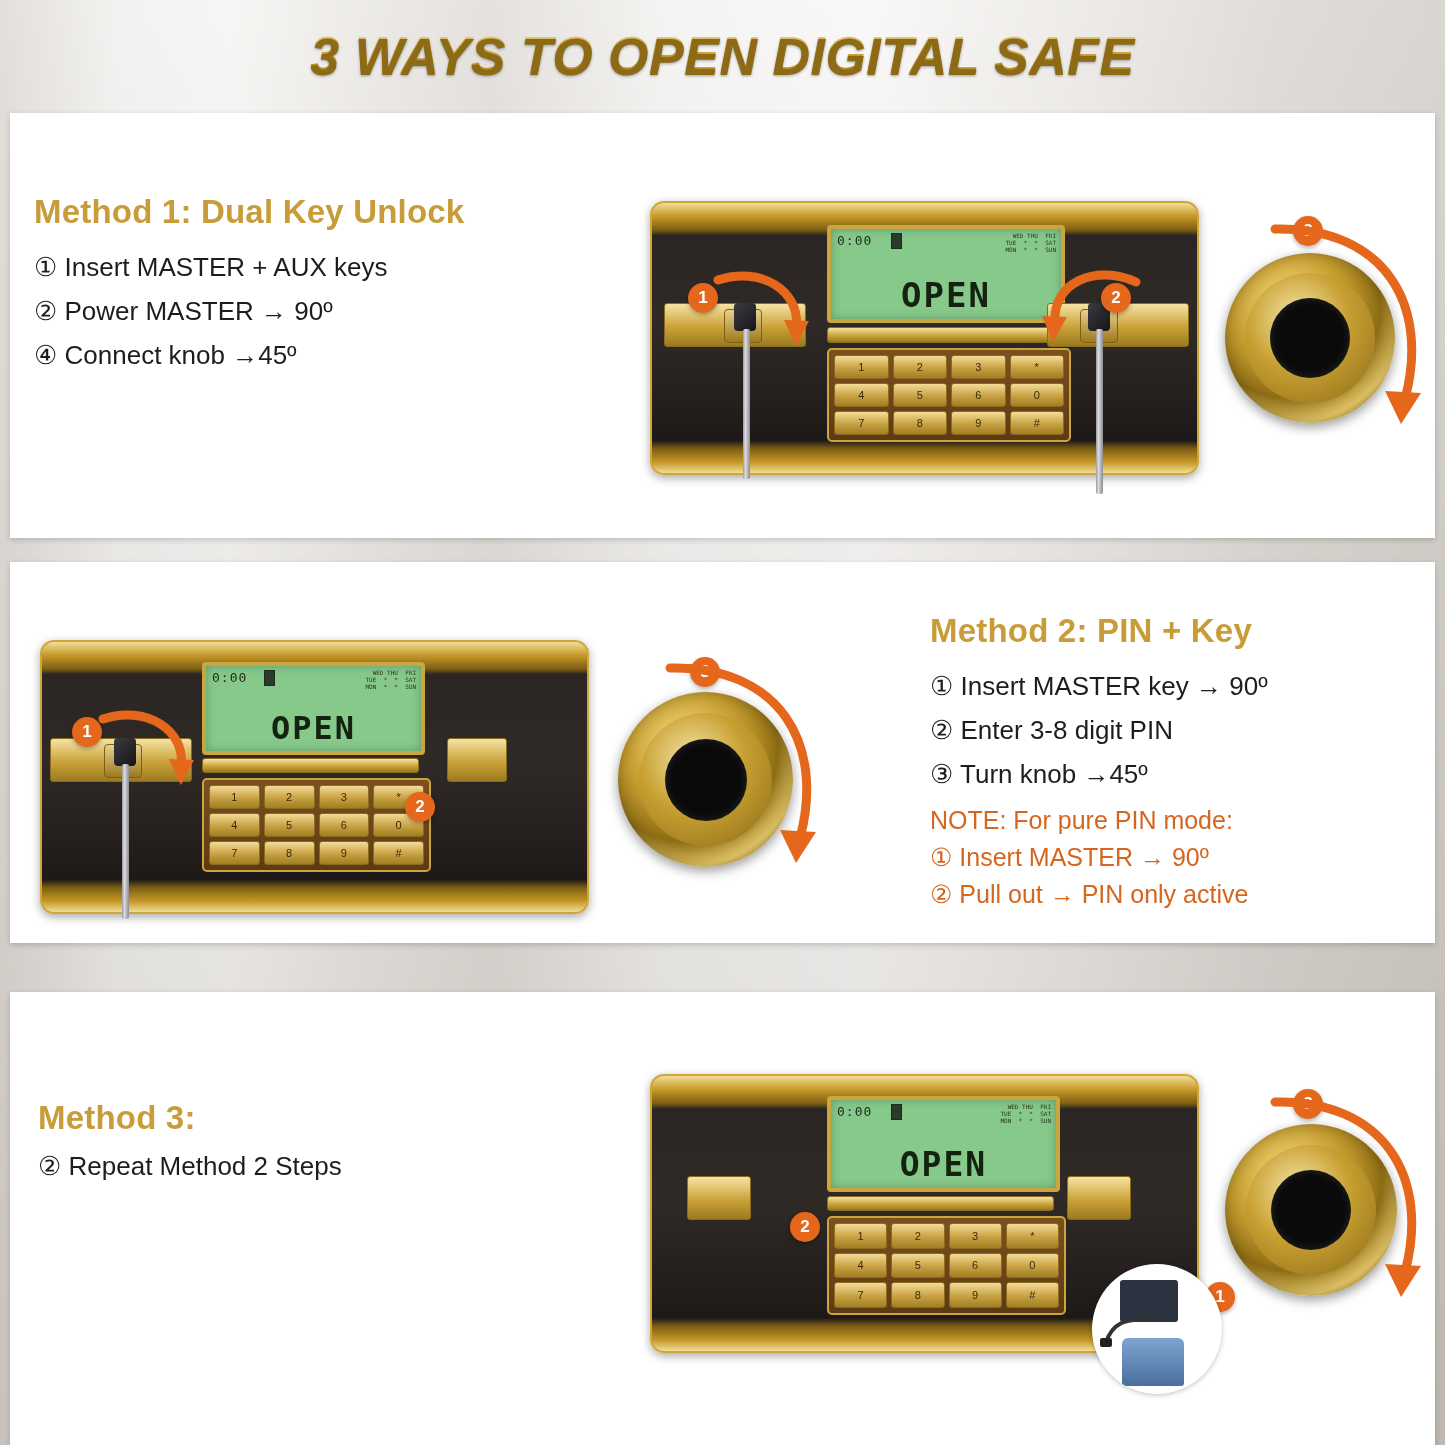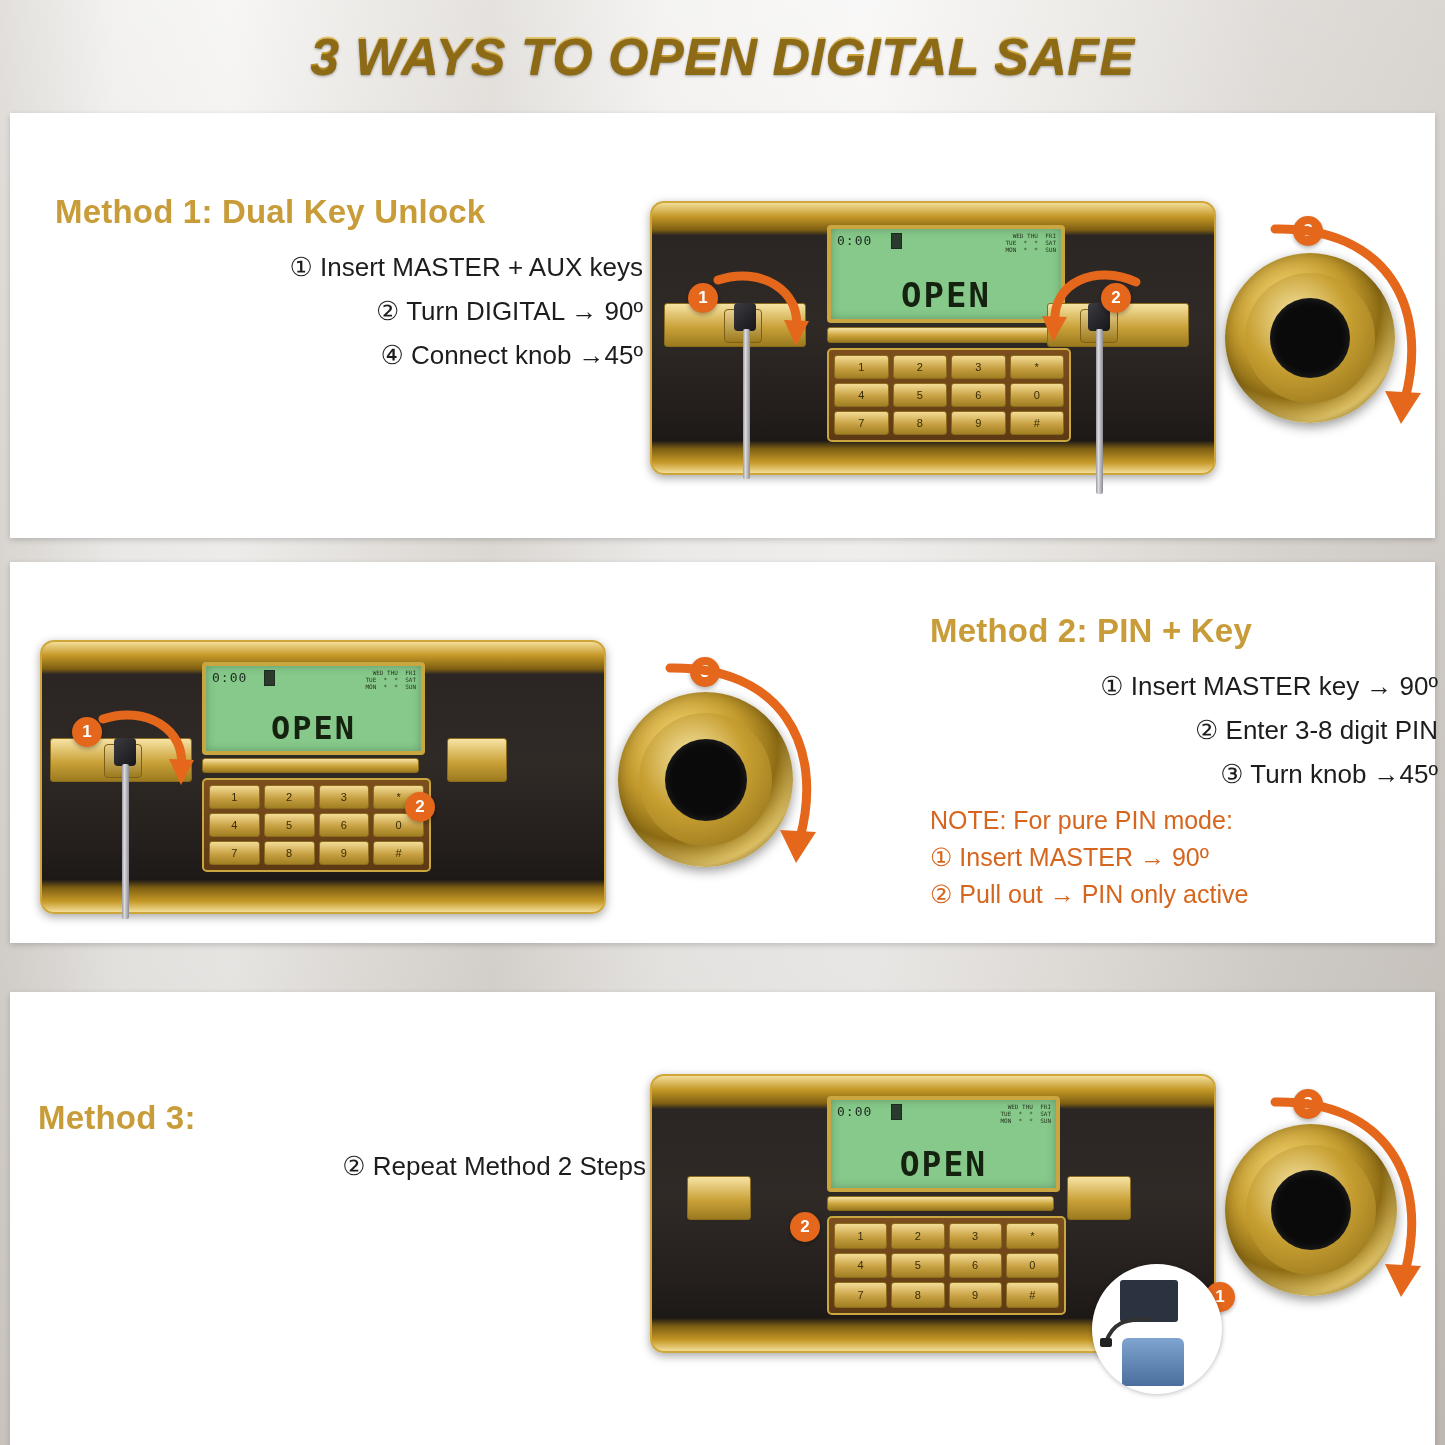--- a/index.html
+++ b/index.html
@@ -54,24 +54,23 @@
     color:#c79c39;
     font-size:33px;
     font-weight:bold;
     letter-spacing:.2px;
     margin-bottom:16px;
     line-height:1.3;
   }
   .step{
     font-size:26px;
     color:#1d1d1d;
-    margin:9px 12px;
+    margin:9px 0;
     line-height:1.35;
     white-space:nowrap;
-    text-align:right;
   }
   .note{
     color:#d6651e;
     font-size:25px;
     margin:8px 0;
     white-space:nowrap;
   }
   .note.head{margin-top:14px;}
 
   
@@ -83,21 +82,20 @@
   .safe{
     background:
       linear-gradient(180deg,#f0d98f 0%,#c79b2c 6%,#7e5f12 11%,
       #272220 13%, #2a2523 40%, #201b19 70%, #1b1715 86%,
       #7e5f12 90%, #d8b košík 0%);
   }
   .safe{
     background:linear-gradient(180deg,#f2dd98 0%,#c59827 5%,#7d5e12 10%,#2b2623 12%,#302a27 45%,#241f1c 75%,#1d1917 88%,#7d5e12 91%,#c59827 96%,#f2dd98 100%);
     box-shadow:0 3px 10px rgba(0,0,0,.35);
     border:2px solid #d8b busy;
-    padding-left:17px;
   }
   .safe{border:2px solid #cfa63a;}
 
   .lcd{
     position:absolute;
     background:#86c98a;
     border:4px solid #c9a63f;
     border-radius:4px;
     box-shadow:inset 0 0 10px rgba(0,0,0,.25);
     overflow:hidden;
@@ -214,24 +212,24 @@
 <body>
 
 <div class="bg"></div>
 
 <div class="header">
   <h1>3 WAYS TO OPEN DIGITAL SAFE</h1>
 </div>
 
 <div class="panel" id="panel1">
 
-  <div class="txtblock" style="left:45px;top:78px;width:600px;">
+  <div class="txtblock" style="left:24px;top:78px;width:600px;">
     <div class="m-title">Method 1: Dual Key Unlock</div>
     <div class="step">① Insert MASTER + AUX keys</div>
-    <div class="step">② Turn DIGITAL → 90º</div>
+    <div class="step">② Power MASTER → 90º</div>
     <div class="step">④ Connect knob →45º</div>
   </div>
 
   <div class="safe" style="left:640px;top:88px;width:545px;height:270px;">
 
     <div class="lcd" style="left:175px;top:22px;width:230px;height:90px;">
       <div class="clock">0:00</div>
       <div class="batt" style="left:60px;"></div>
       <div class="days">WED THU  FRI
 TUE  *  *  SAT

